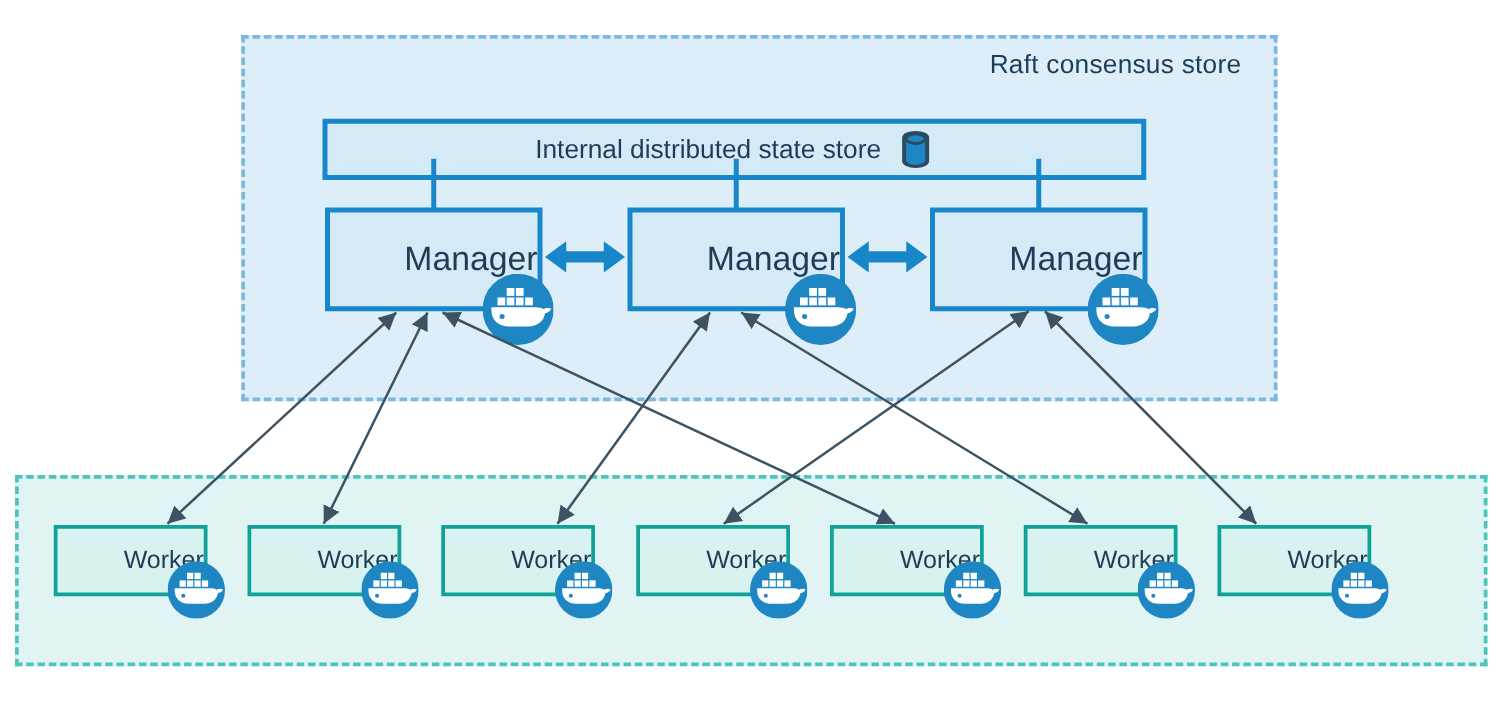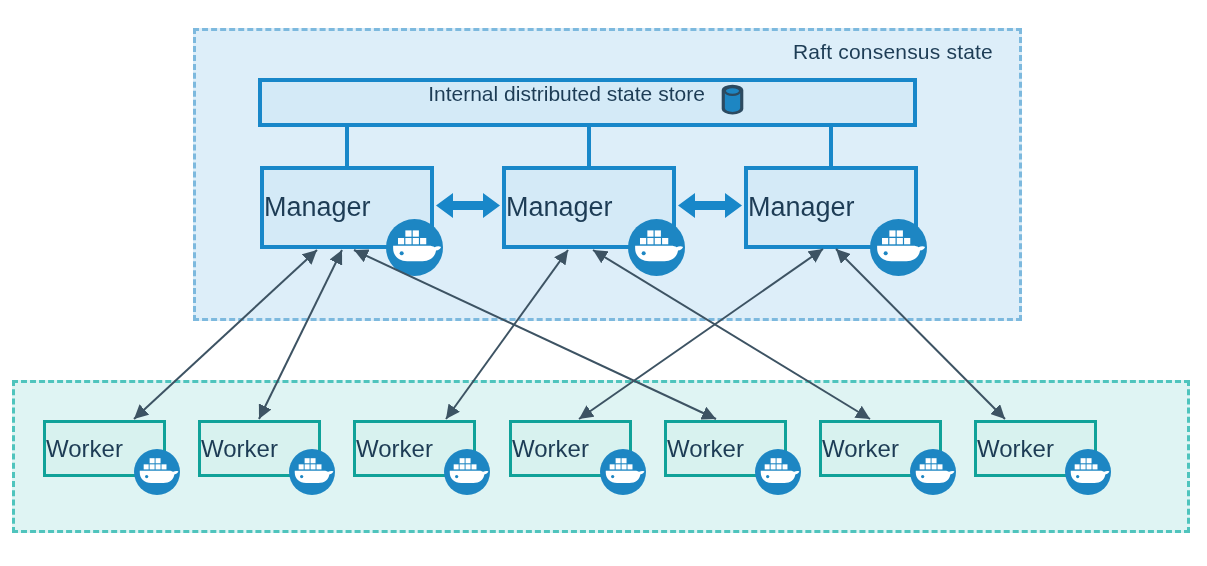--- a/index.html
+++ b/index.html
@@ -15,42 +15,42 @@
   }
   .gossip{
     left:12px;top:380px;width:1178px;height:153px;
     background:var(--c-gossip-fill,#dff4f3);
     border:3px dashed var(--c-gossip-dash,#4fc4bd);
   }
   .group-label{position:absolute;font-size:21px;letter-spacing:.2px;}
   .raft-label{top:9px;right:26px;}
   .gossip-label{bottom:12px;right:12px;font-size:20px;}
   .store{
-    position:absolute;left:62px;top:47px;width:659px;height:49px;box-sizing:border-box;
+    position:absolute;left:62px;top:64px;width:659px;height:49px;box-sizing:border-box;
     background:var(--c-blue-fill,#d4eaf7);
     border:4px solid var(--c-blue-border,#1887c9);
-    display:flex;justify-content:center;gap:13px;
+    display:flex;align-items:center;justify-content:center;gap:13px;
   }
   .store-text{font-size:21px;}
   .cylinder{width:29px;height:36px;display:block;}
   .node{
-    position:absolute;box-sizing:border-box;display:flex;align-items:center;justify-content:flex-start;
+    position:absolute;box-sizing:border-box;display:flex;align-items:center;justify-content:flex-end;
   }
   .manager{
     width:174px;height:83px;top:135px;
     background:var(--c-blue-fill,#d4eaf7);
     border:4px solid var(--c-blue-border,#1887c9);
     font-size:27px;
   }
   .m1{left:64px;} .m2{left:306px;} .m3{left:548px;}
   .worker{
     width:123px;height:57px;top:37px;
     background:var(--c-worker-fill,#d8f2ef);
     border:3px solid var(--c-worker-border,#10a299);
-    font-size:24px;
+    font-size:20px;
   }
   .w1{left:28px;} .w2{left:183px;} .w3{left:338px;} .w4{left:494px;}
   .w5{left:649px;} .w6{left:804px;} .w7{left:959px;}
   .docker{position:absolute;display:block;}
   .docker-m{width:57px;height:57px;right:-13px;bottom:-31px;}
   .docker-w{width:46px;height:46px;right:-17px;bottom:-21px;}
   .overlay{position:absolute;left:0;top:0;width:1207px;height:566px;pointer-events:none;}
   .arrowhead{fill:var(--c-arrow-dark,#3d5363);}
   .mw-edge{stroke:var(--c-arrow-dark,#3d5363);stroke-width:2;}
   .store-link{stroke:var(--c-blue-border,#1887c9);stroke-width:4;}
@@ -74,21 +74,21 @@
         <path d="M6 22.6 h30.2 c1.9 0 3.6 .5 4.7 1.2 c1.5 -.8 3.8 -1.1 5.5 -.3 c-.8 1.7 -2.4 2.8 -4.3 3.1 c-.7 5.3 -5.2 8.9 -11.4 8.9 h-12.9 c-6.9 0 -11.8 -4.3 -11.8 -10.9 z"></path>
       </g>
       <circle cx="13.2" cy="28.8" r="1.7" fill="var(--c-docker-blue,#1d86c3)"></circle>
     </symbol>
   </defs>
 </svg>
 
 <div class="canvas">
 
   <div class="group raft">
-    <div class="group-label raft-label">Raft consensus state</div>
+    <div class="group-label raft-label">Raft consensus store</div>
 
     <div class="store">
       <span class="store-text">Internal distributed state store</span>
       <svg class="cylinder" viewBox="0 0 32 40">
         <path d="M4 9 a12 6 0 0 1 24 0 v21 a12 6 0 0 1 -24 0 z" fill="var(--c-cylinder-dark,#2c4a60)"></path>
         <path d="M7.5 10 a8.5 4.2 0 0 1 17 0 v19 a8.5 4.2 0 0 1 -17 0 z" fill="var(--c-docker-blue,#1d86c3)"></path>
         <ellipse cx="16" cy="10" rx="8.5" ry="4.2" fill="var(--c-docker-blue,#1d86c3)" stroke="var(--c-cylinder-dark,#2c4a60)" stroke-width="2.5"></ellipse>
       </svg>
     </div>
 

